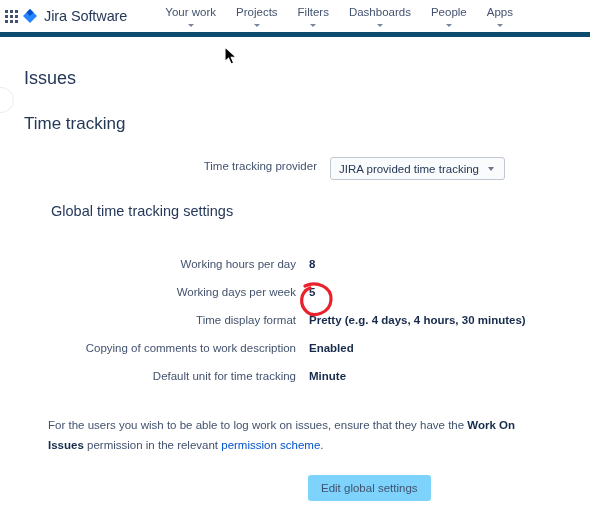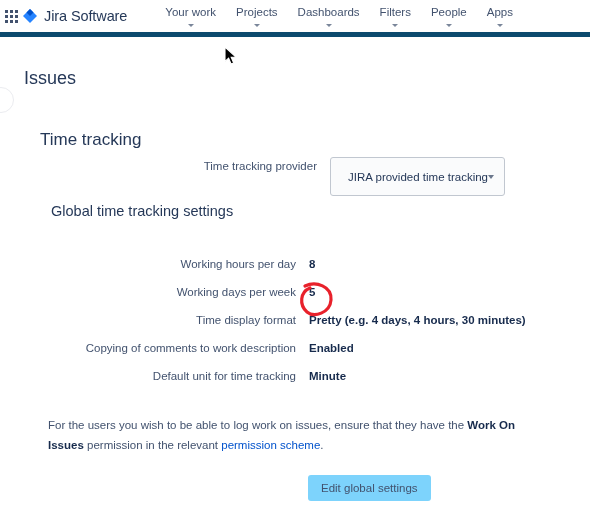--- a/index.html
+++ b/index.html
@@ -121,21 +121,21 @@
     font-weight: normal;
     margin: 0;
   }
   .section-title {
     position: absolute;
     left: 24px;
     top: 77px;
     font-size: 17px;
     color: #253858;
     font-weight: normal;
-    margin: 16px;
+    margin: 0;
   }
 
   
   .provider-row {
     position: absolute;
     left: 0; top: 120px;
     width: 590px;
     height: 24px;
     margin-left: 21px;
   }
@@ -146,29 +146,28 @@
     width: 296px;
     text-align: right;
     font-size: 11.5px;
     color: #42526e;
   }
   .provider-select {
     position: absolute;
     left: 309px;
     top: 0px;
     width: 175px;
-    height: 39px;
+    height: 23px;
     box-sizing: border-box;
     border: 1px solid #c1c7d0;
     border-radius: 3px;
     background: #fafbfc;
     display: flex;
     align-items: center;
     cursor: pointer;
-    text-align: right;
   }
   .provider-select .val {
     font-size: 11.5px;
     color: #253858;
     padding-left: 8px;
     flex: 1;
     white-space: nowrap;
     overflow: hidden;
   }
   .provider-select .arrow {
@@ -301,25 +300,25 @@
   <div class="nav-items">
     <div class="nav-item">
       <span>Your work</span>
       <span class="caret"></span>
     </div>
     <div class="nav-item">
       <span>Projects</span>
       <span class="caret"></span>
     </div>
     <div class="nav-item">
+      <span>Filters</span>
+      <span class="caret"></span>
+    </div>
+    <div class="nav-item">
       <span>Dashboards</span>
-      <span class="caret"></span>
-    </div>
-    <div class="nav-item">
-      <span>Filters</span>
       <span class="caret"></span>
     </div>
     <div class="nav-item">
       <span>People</span>
       <span class="caret"></span>
     </div>
     <div class="nav-item">
       <span>Apps</span>
       <span class="caret"></span>
     </div>

